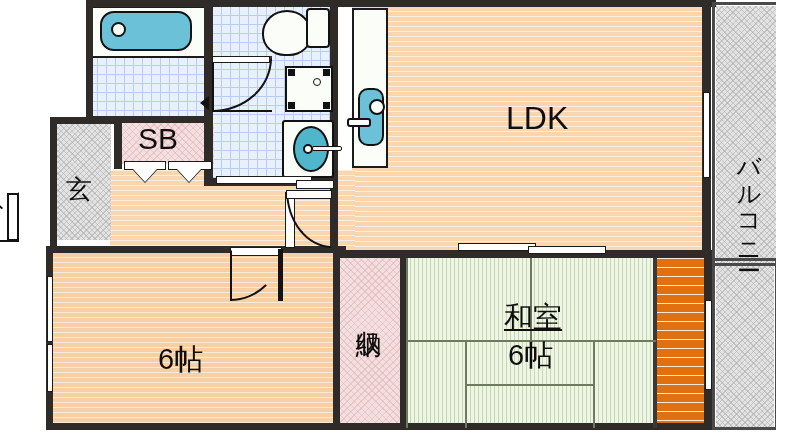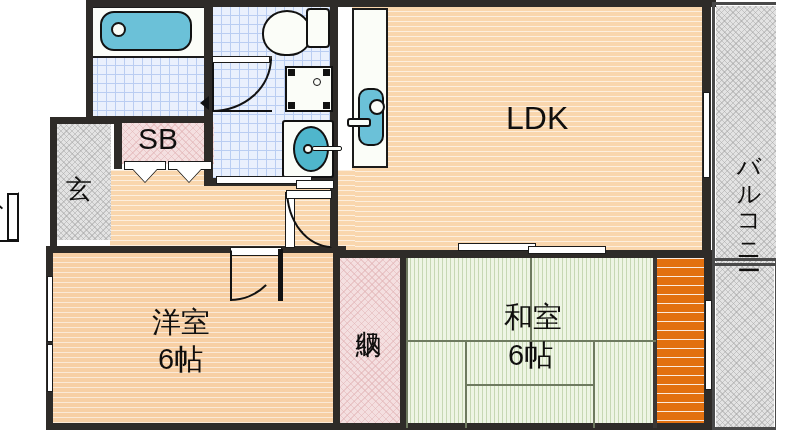--- a/index.html
+++ b/index.html
@@ -328,24 +328,23 @@
 
   <div class="seam" style="left:406px;top:258px;width:2px;height:170px;"></div>
   <div class="seam" style="left:406px;top:340px;width:250px;height:2px;"></div>
   <div class="seam" style="left:530px;top:258px;width:2px;height:84px;"></div>
   <div class="seam" style="left:465px;top:340px;width:2px;height:88px;"></div>
   <div class="seam" style="left:593px;top:340px;width:2px;height:88px;"></div>
   <div class="seam" style="left:465px;top:384px;width:128px;height:2px;"></div>
 
   <div class="lbl lbl-big" style="left:506px;top:100px;">LDK</div>
 
-  <div class="lbl lbl-mid" style="left:152px;top:303px;">洋室</div>
   <div class="lbl lbl-mid" style="left:158px;top:340px;">6帖</div>
 
-  <div class="lbl lbl-mid" style="left:504px;top:298px;">和室</div>
+  <div class="lbl lbl-mid" style="left:504px;top:298px;text-decoration:underline;">和室</div>
   <div class="lbl lbl-mid" style="left:508px;top:336px;">6帖</div>
 
   <div class="lbl-vert" style="left:352px;top:310px;font-size:26px;">収納</div>
 
   <div class="lbl lbl-gen" style="left:66px;top:172px;">玄</div>
 
   <div class="lbl lbl-sb" style="left:138px;top:122px;">SB</div>
 
   <div class="lbl-vert" style="left:733px;top:140px;">バルコニー</div>
 

